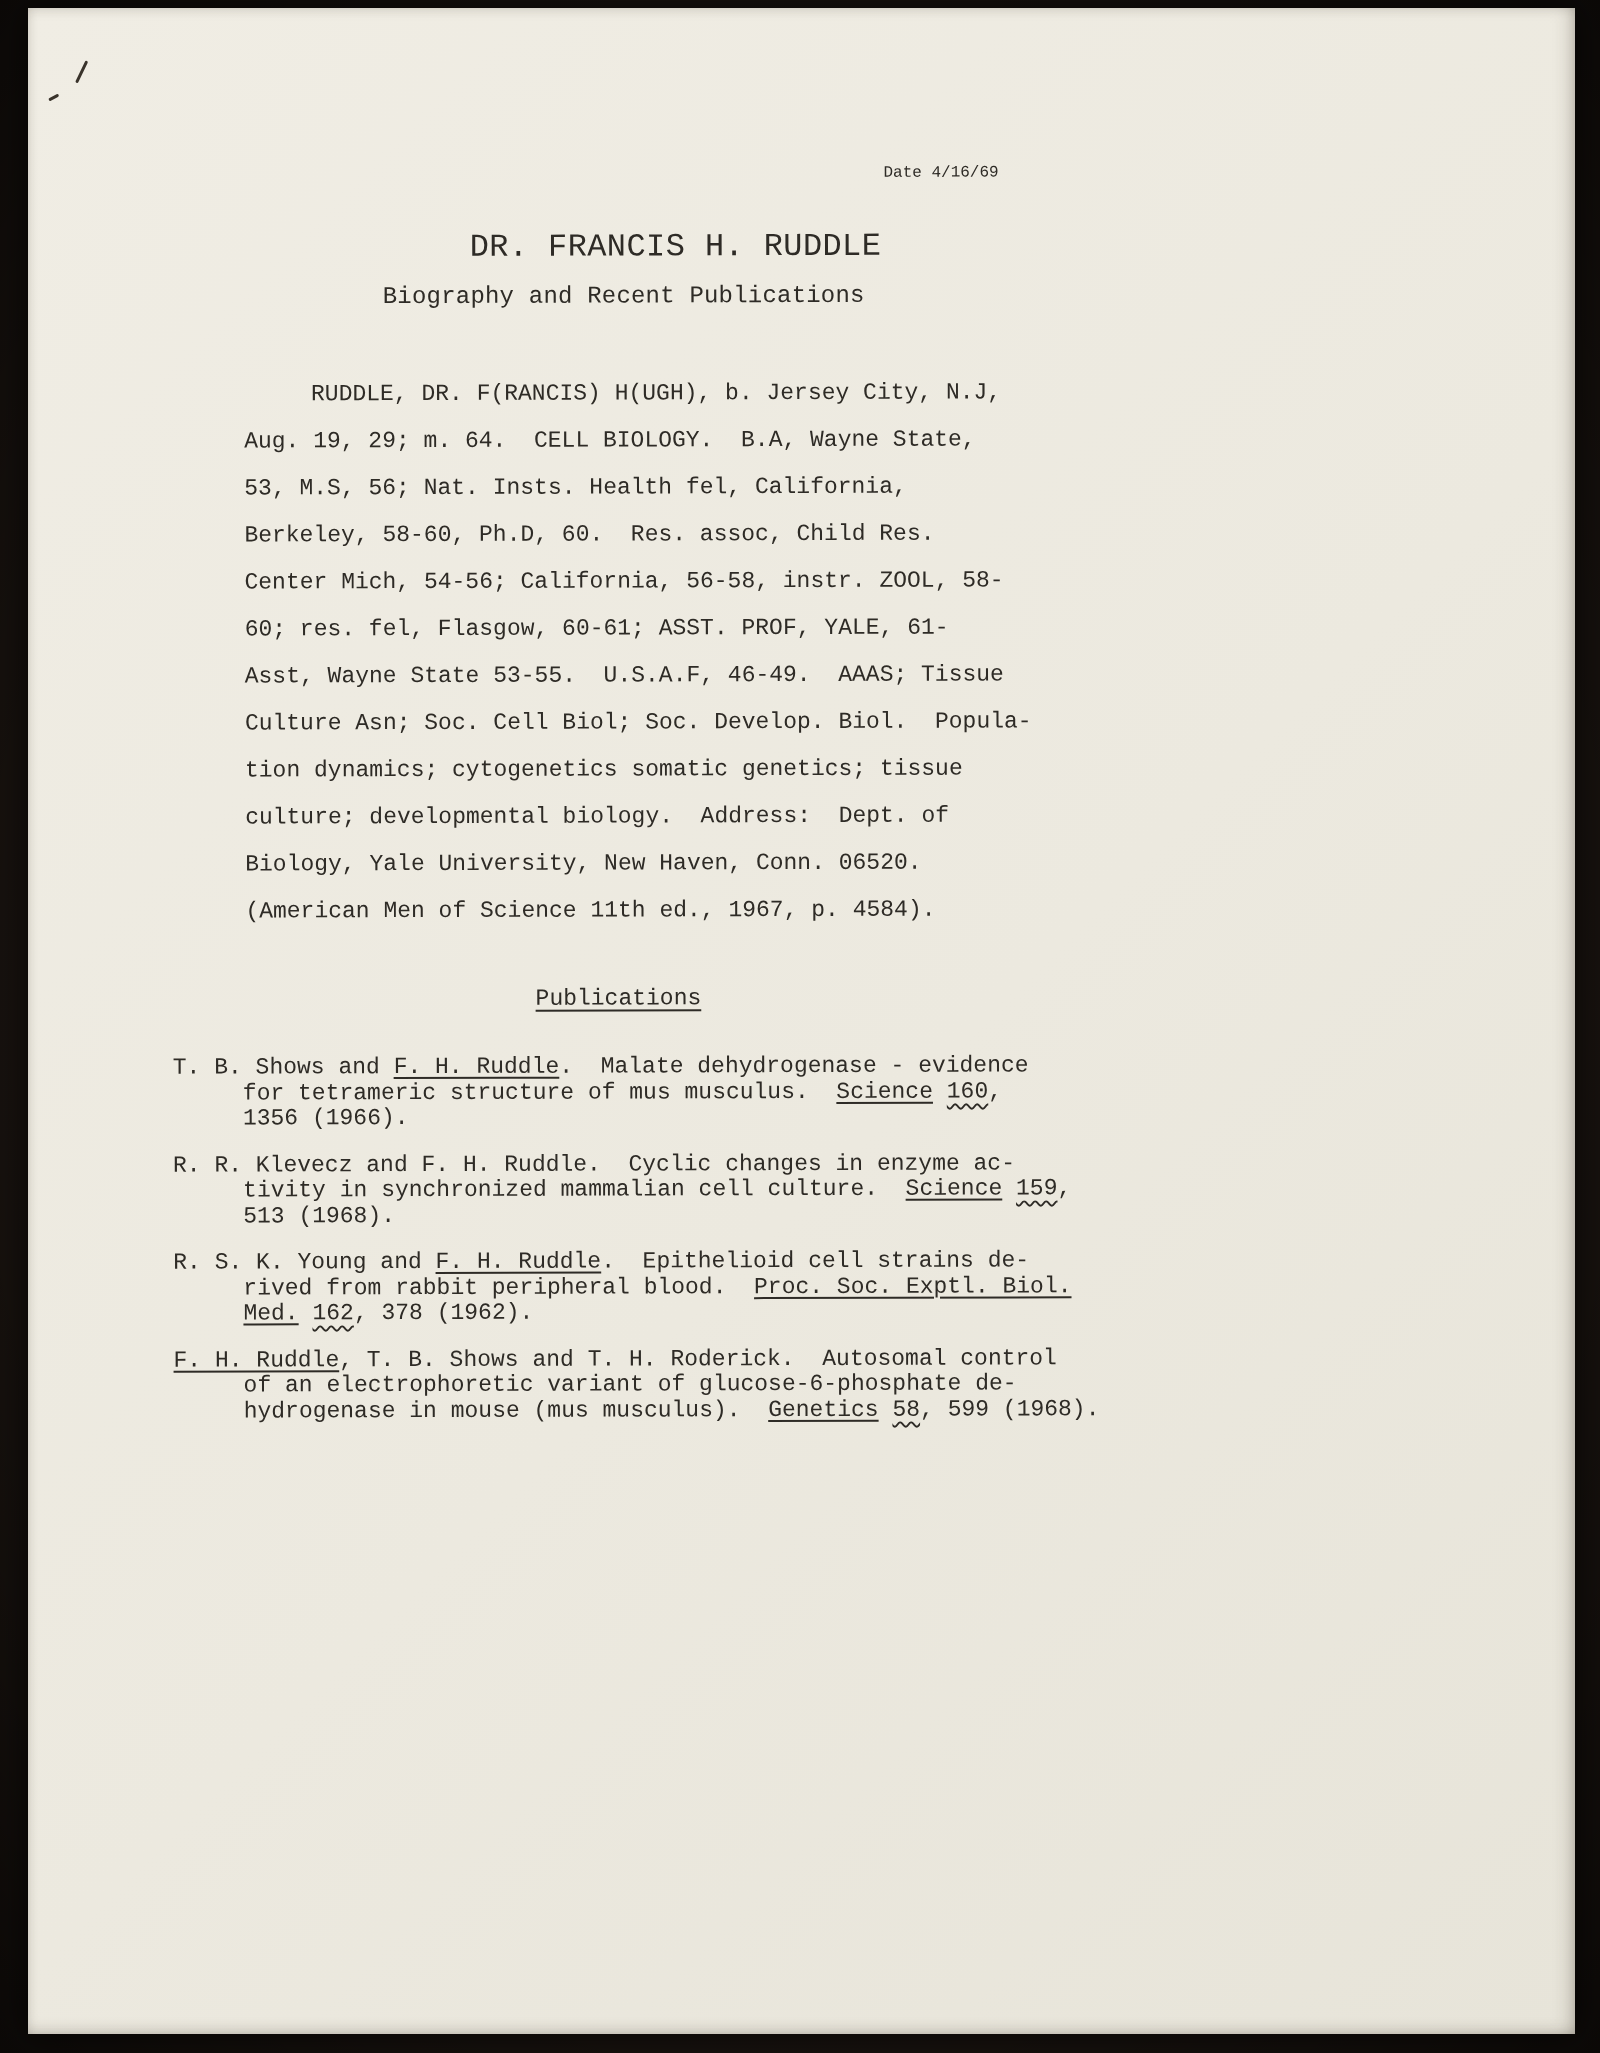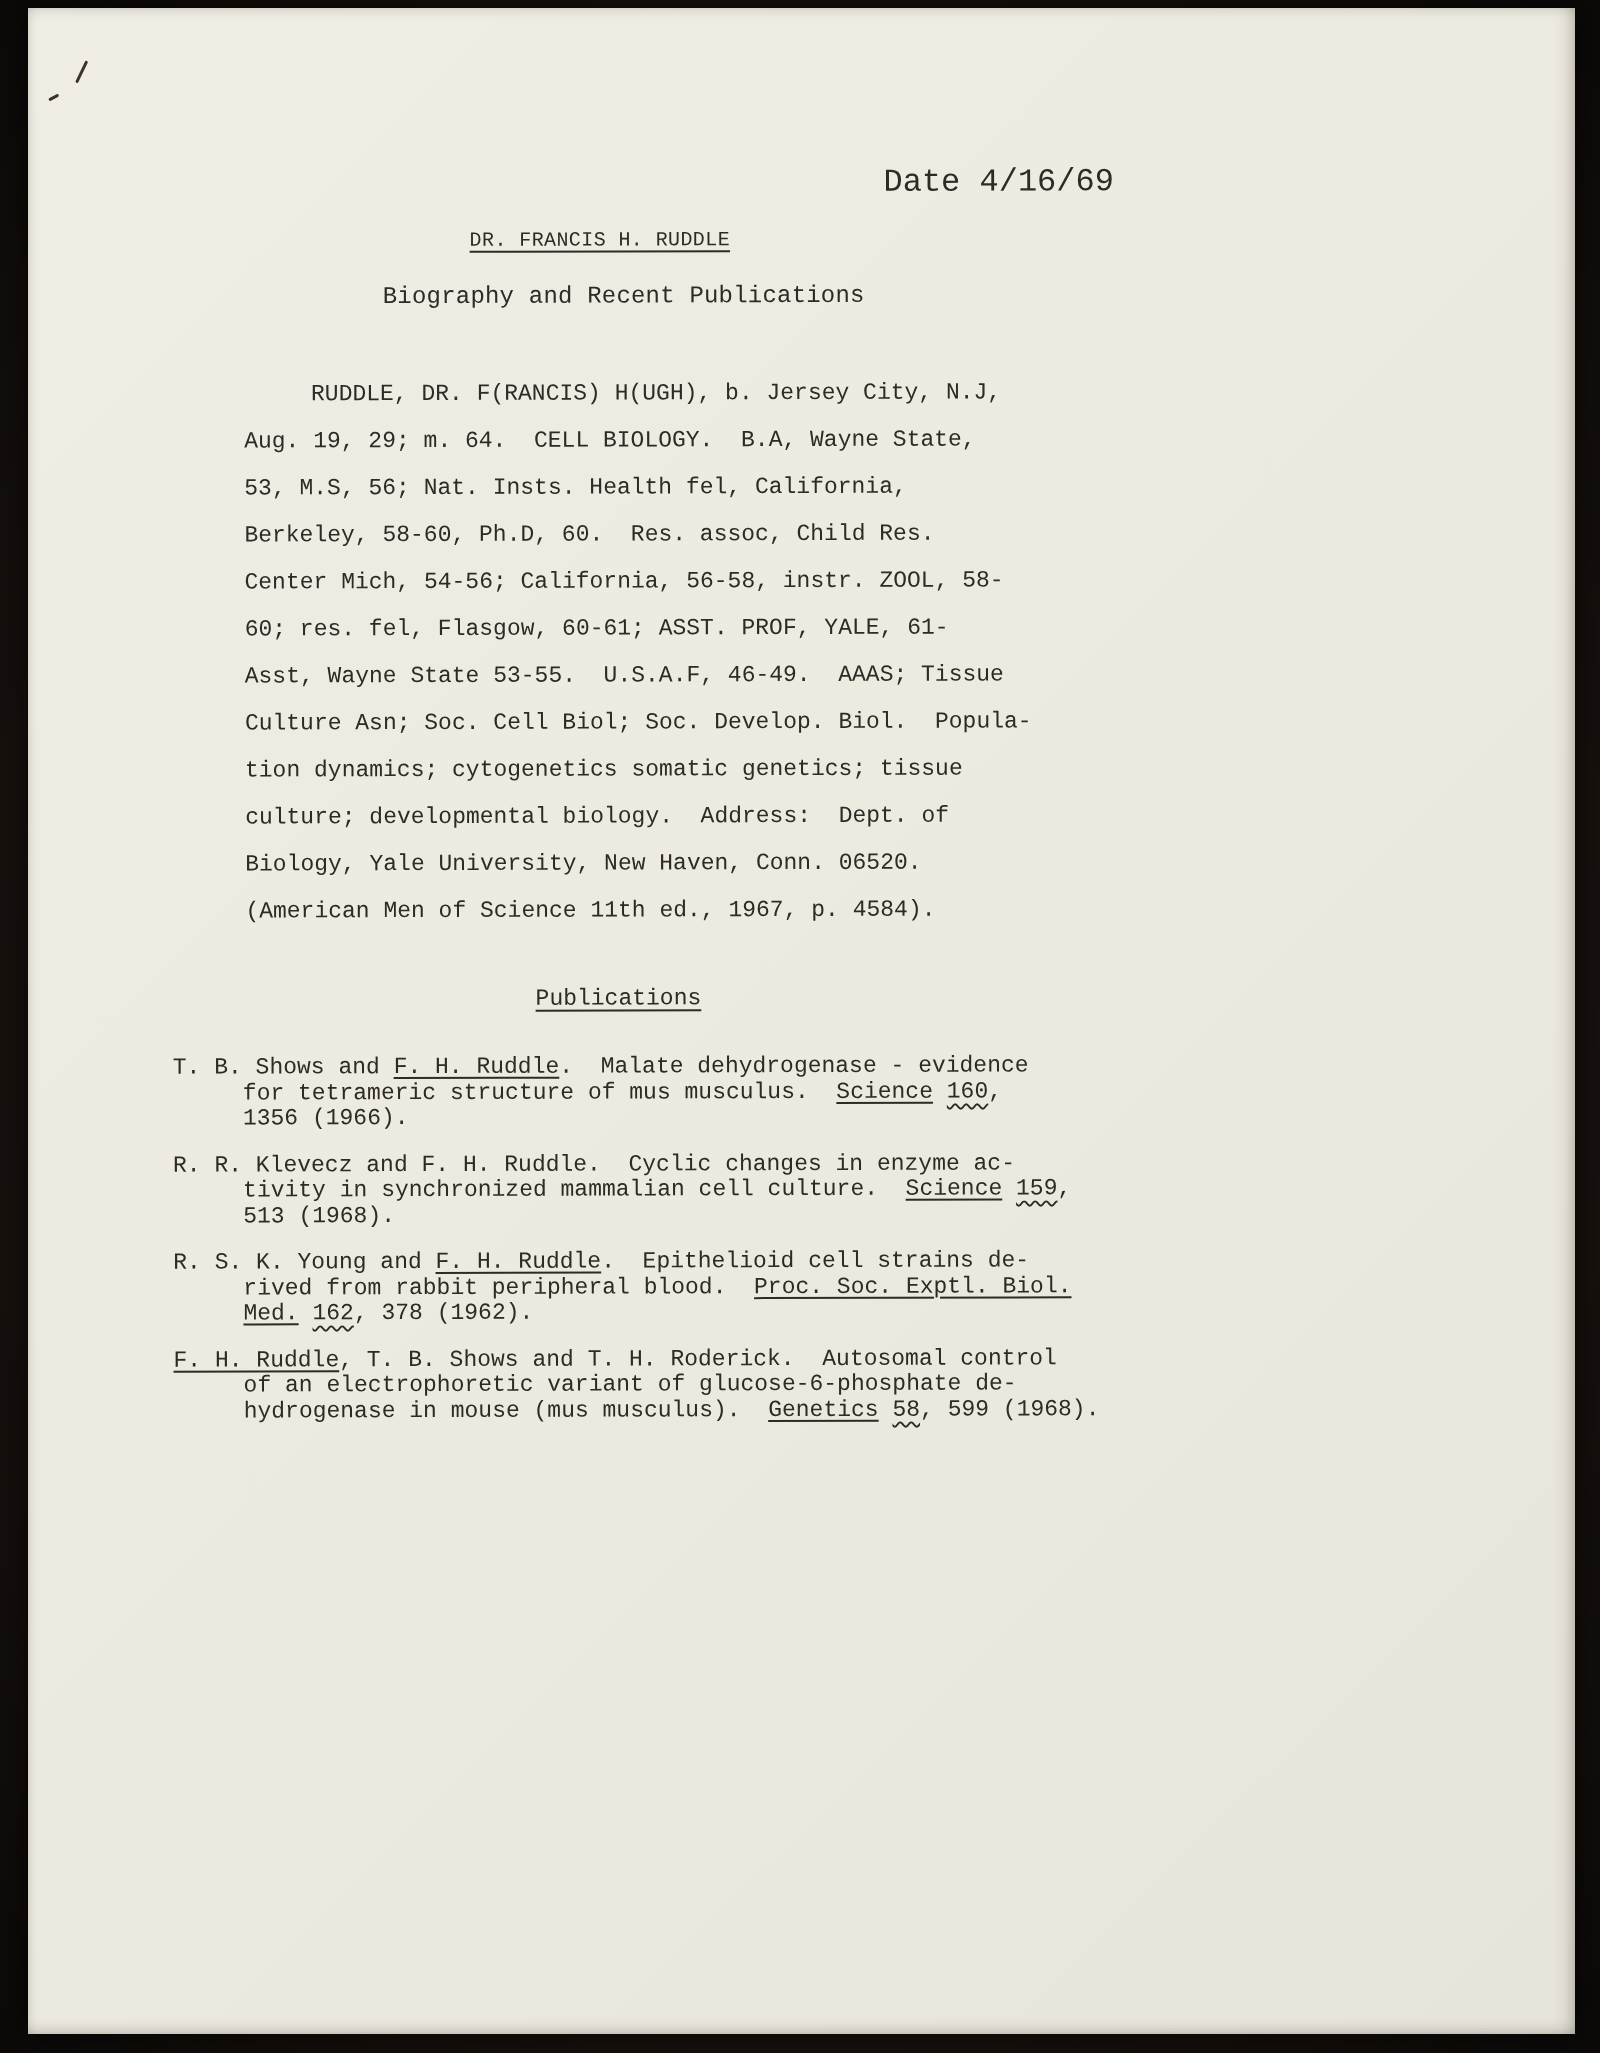--- a/index.html
+++ b/index.html
@@ -39,26 +39,25 @@
     transform-origin:50% 0;
   }
   .line{ white-space:pre; }
 
   .pen-mark{ position:absolute; background:#39332b; border-radius:2px; }
   .mark1{ left:52px; top:50px; width:3px; height:24px; transform:rotate(26deg); }
   .mark2{ left:20px; top:86px; width:11px; height:3px; transform:rotate(-28deg); }
 
   .doc-date{
     position:absolute; left:855px; top:156px;
-    font-size:32px;
+    font-size:16px;
   }
   .doc-title{
     position:absolute; left:441px; top:220px;
-    font-size:20px; letter-spacing:0.4px;
-    text-decoration:underline;
+    font-size:32px; letter-spacing:0.4px;
     text-underline-offset:5px;
     text-decoration-thickness:2px;
   }
   .doc-subtitle{
     position:absolute; left:354px; top:274px;
     font-size:24px; letter-spacing:0.2px;
   }
   .bio{
     position:absolute; left:215px; top:362px;
     font-size:23px; line-height:47px;

